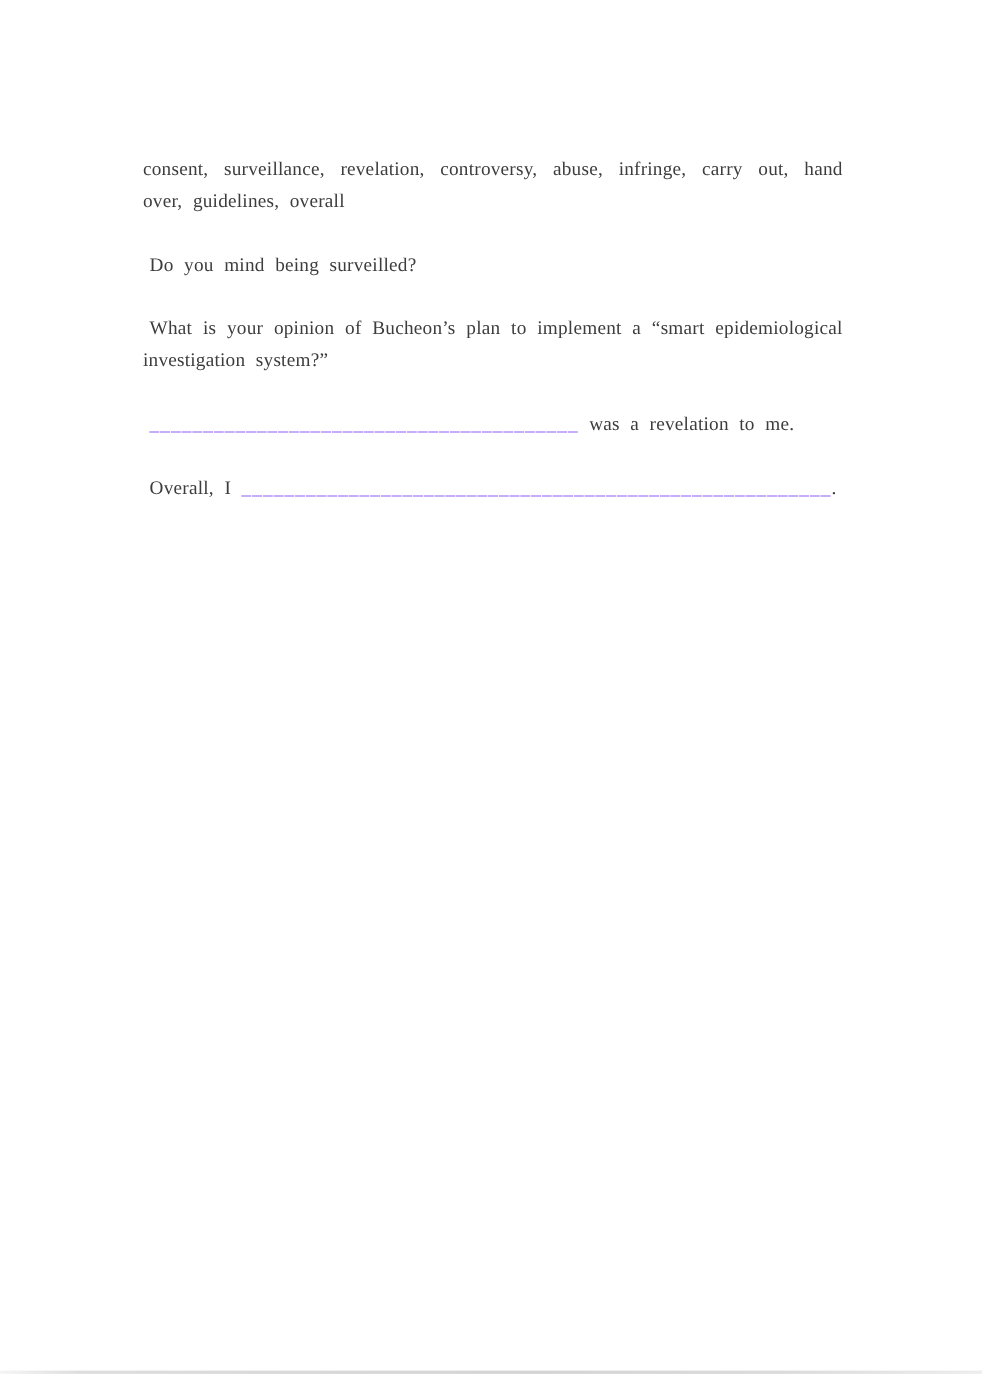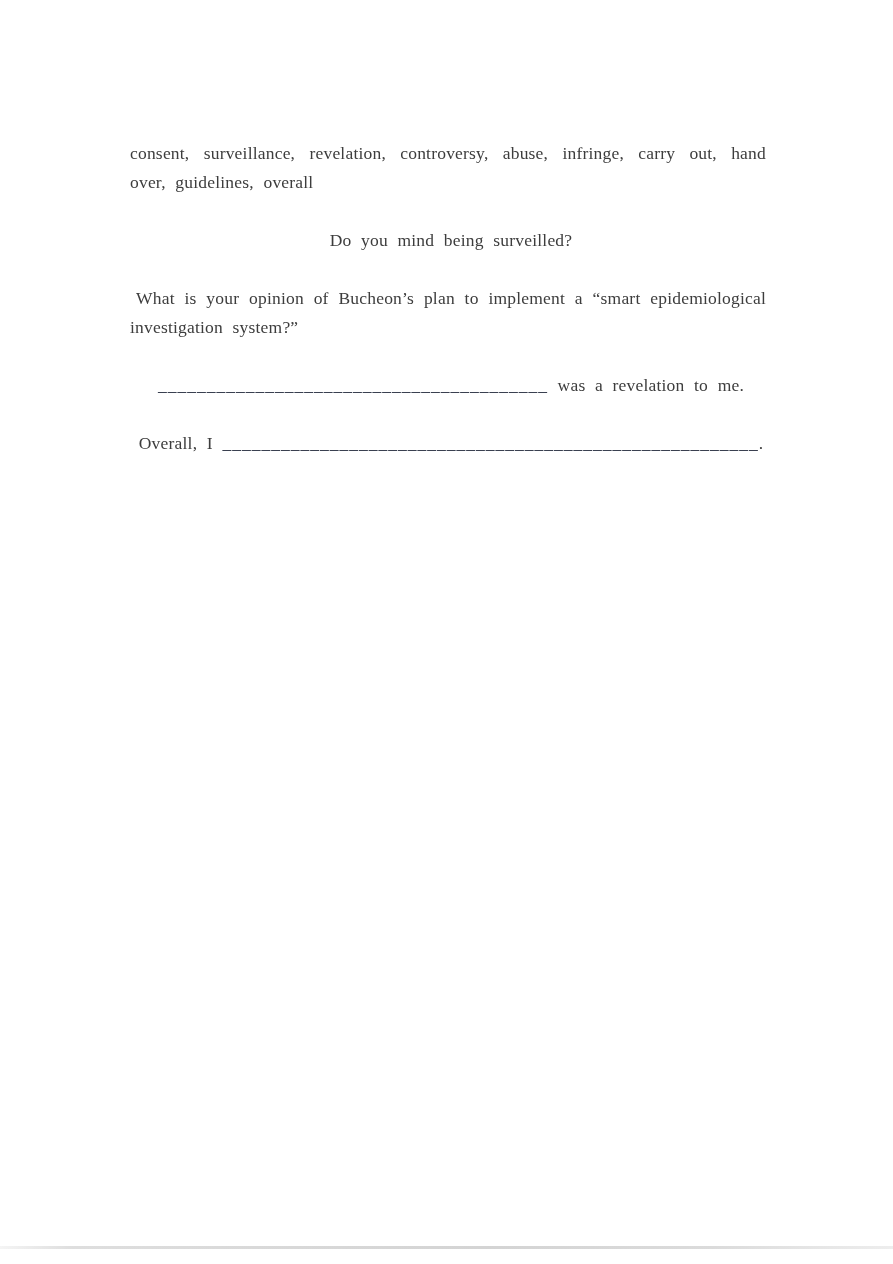--- a/index.html
+++ b/index.html
@@ -27,33 +27,32 @@
     left: 130px;
     width: 636px;
     color: #3d3d3d;
     font-size: 17.5px;
     line-height: 29px;
     letter-spacing: 0.2px;
   }
   .content p {
     margin: 0 0 29px 0;
     word-spacing: 5px;
-    text-align: center;
   }
   p.vocab {
     text-align: justify;
   }
   p.q {
     text-indent: 6px;
   }
   p.q.multiline {
     text-align: justify;
   }
   .blank {
-    color: #0f172a;
+    color: #8b5cf6;
     letter-spacing: 1px;
     word-spacing: 0;
     white-space: nowrap;
   }
   .page-bottom-shadow {
     position: absolute;
     top: 1246px;
     left: 0;
     width: 893px;
     height: 3px;

